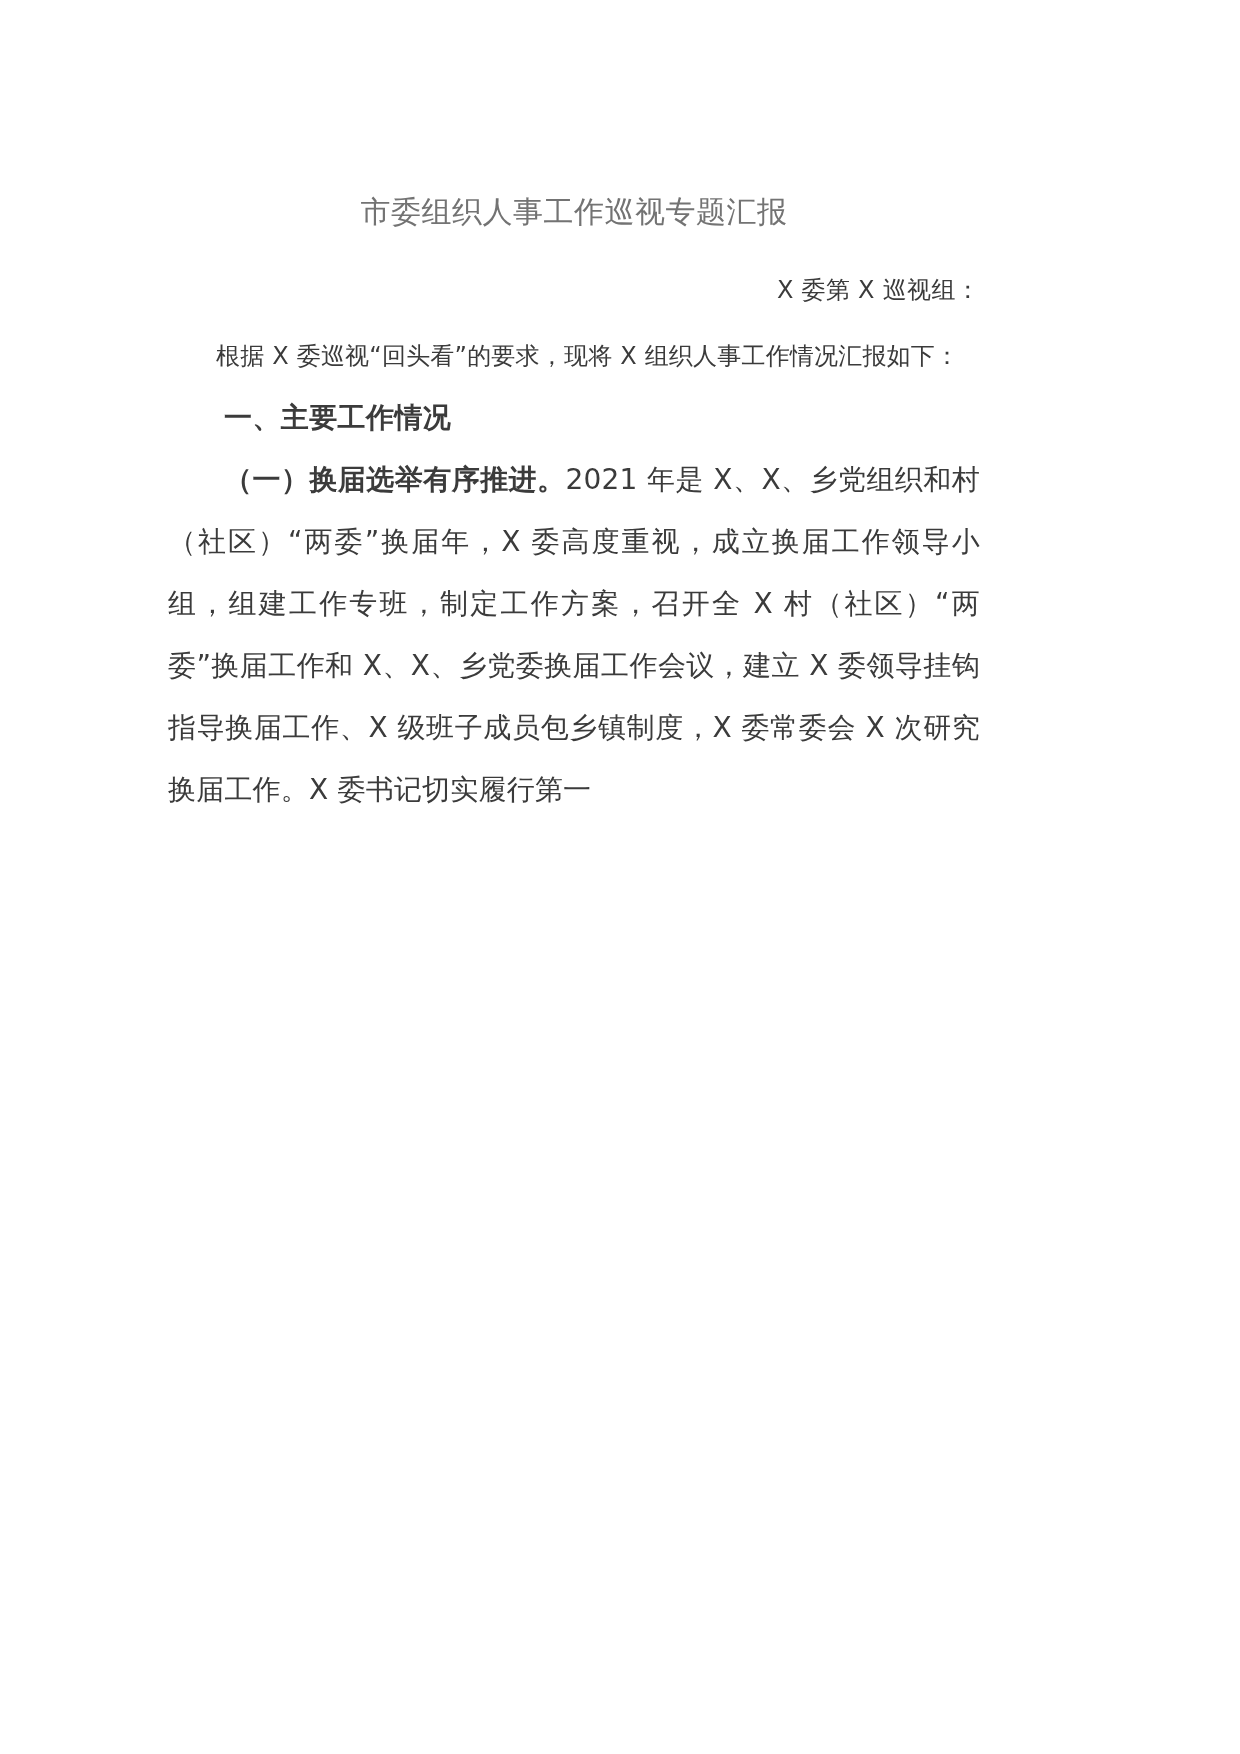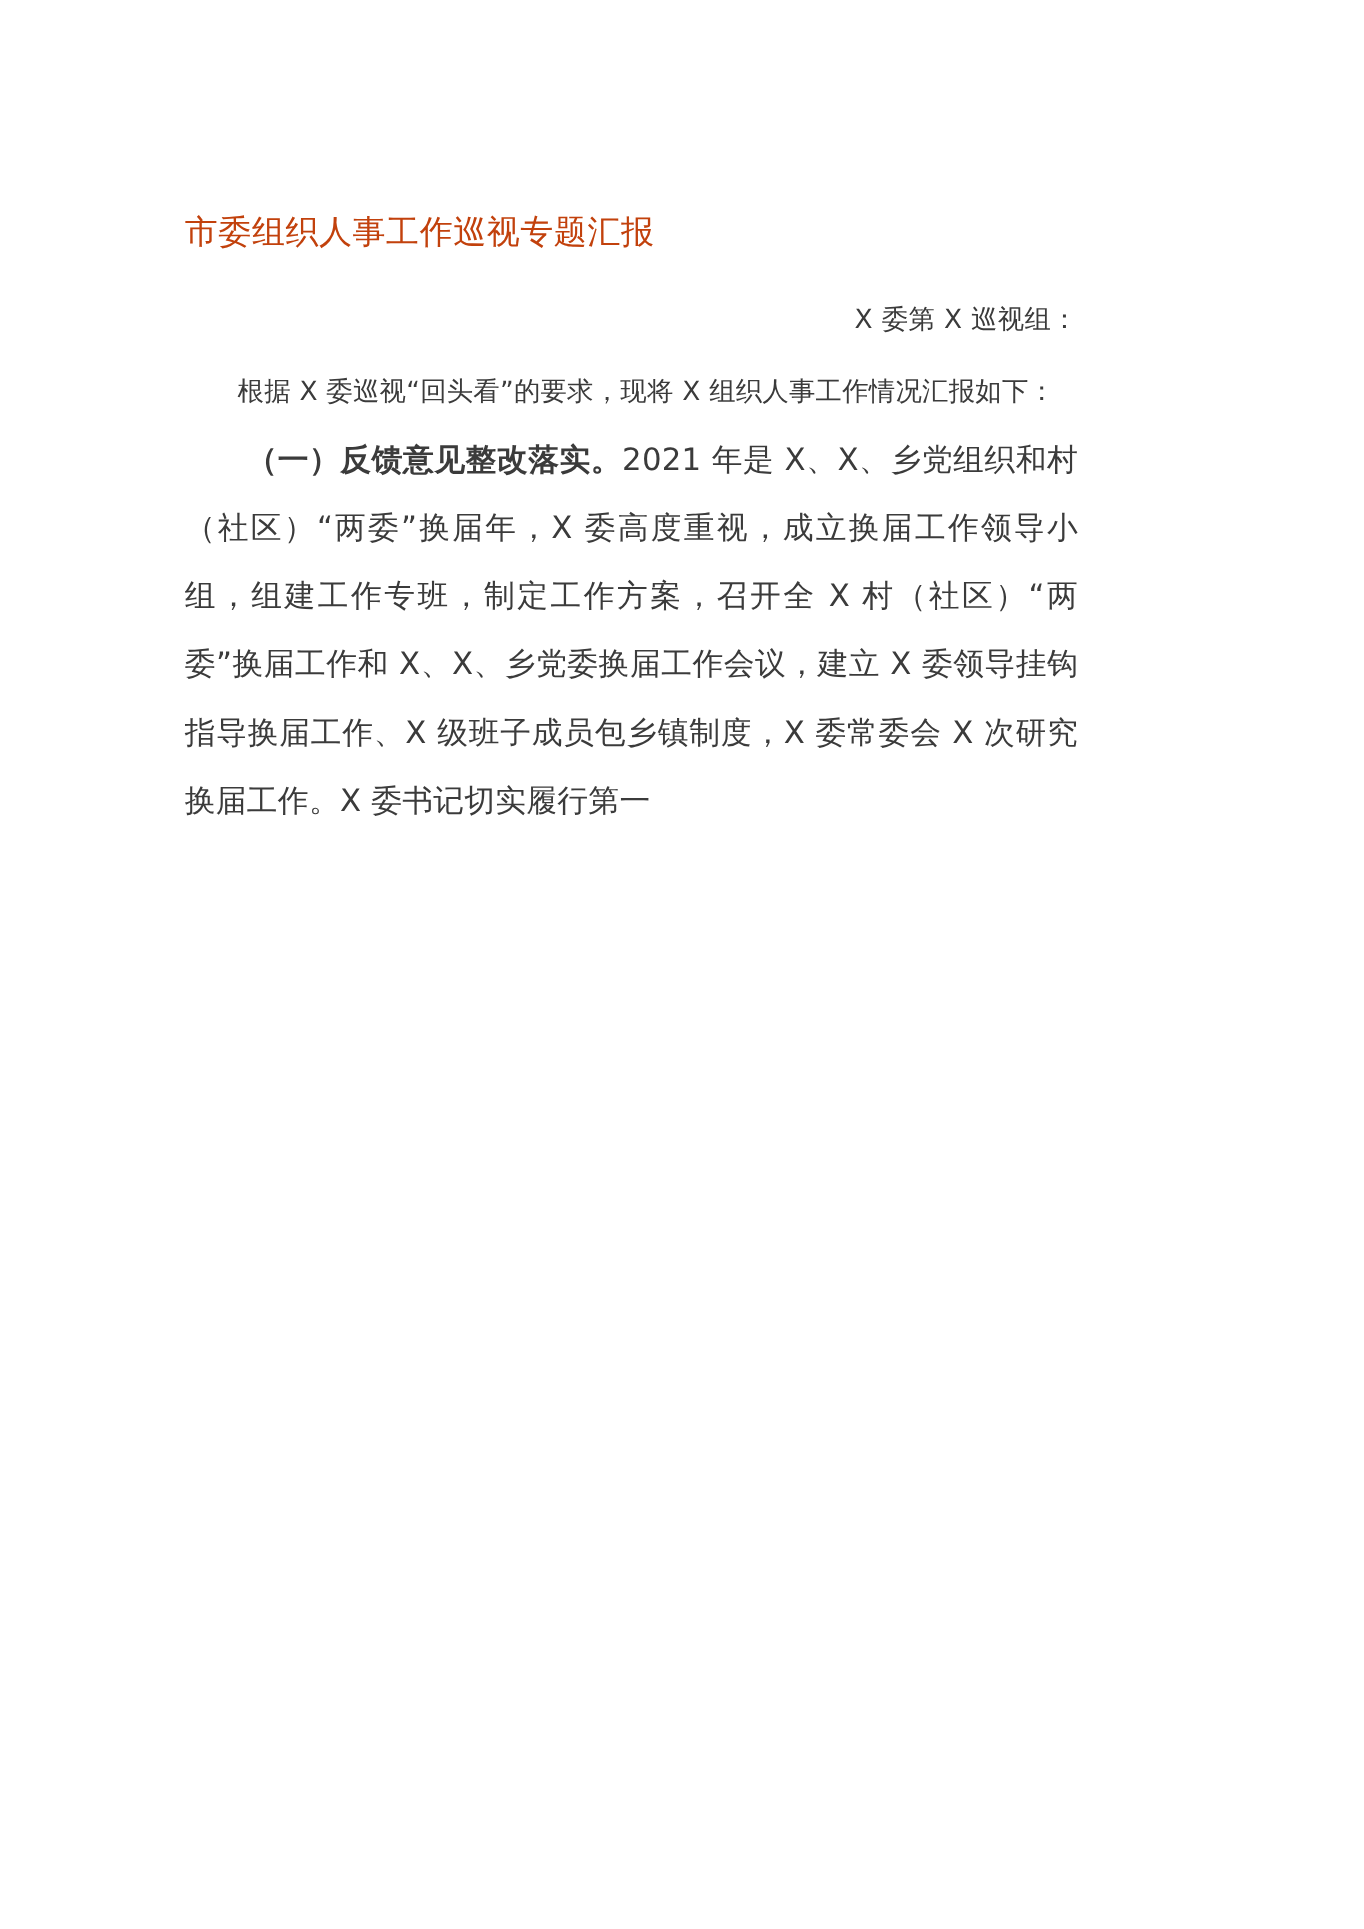--- a/index.html
+++ b/index.html
@@ -26,24 +26,24 @@
   .content {
     position: absolute;
     left: 168px;
     top: 185px;
     width: 812px;
   }
   .doc-title {
     font-size: 30px;
     line-height: 54px;
     letter-spacing: 0.5px;
-    color: #c2410c;
+    color: #737373;
     font-weight: 400;
     margin: 0 0 22px 0;
-    text-align: left;
+    text-align: center;
     white-space: nowrap;
   }
   .addressee {
     font-size: 24px;
     line-height: 58px;
     color: #3b3b3b;
     margin: 0 0 6px 0;
     letter-spacing: 0.3px;
     text-align: right;
   }
@@ -85,18 +85,19 @@
 
 <div class="page">
   <div class="content">
 
     <div class="doc-title">市委组织人事工作巡视专题汇报</div>
 
     <div class="addressee">X 委第 X 巡视组：</div>
 
     <p class="body-par">根据 X 委巡视“回头看”的要求，现将 X 组织人事工作情况汇报如下：</p>
 
+    <h2 class="section-head">一、主要工作情况</h2>
 
 
-    <p class="sub-par"><span class="sub-lead">（一）反馈意见整改落实。</span><span>2021 年是 X、X、乡党组织和村（社区）“两委”换届年，X 委高度重视，成立换届工作领导小组，组建工作专班，制定工作方案，召开全 X 村（社区）“两委”换届工作和 X、X、乡党委换届工作会议，建立 X 委领导挂钩指导换届工作、X 级班子成员包乡镇制度，X 委常委会 X 次研究换届工作。X 委书记切实履行第一</span></p>
+    <p class="sub-par"><span class="sub-lead">（一）换届选举有序推进。</span><span>2021 年是 X、X、乡党组织和村（社区）“两委”换届年，X 委高度重视，成立换届工作领导小组，组建工作专班，制定工作方案，召开全 X 村（社区）“两委”换届工作和 X、X、乡党委换届工作会议，建立 X 委领导挂钩指导换届工作、X 级班子成员包乡镇制度，X 委常委会 X 次研究换届工作。X 委书记切实履行第一</span></p>
 
   </div>
 </div>
 
 </body></html>

